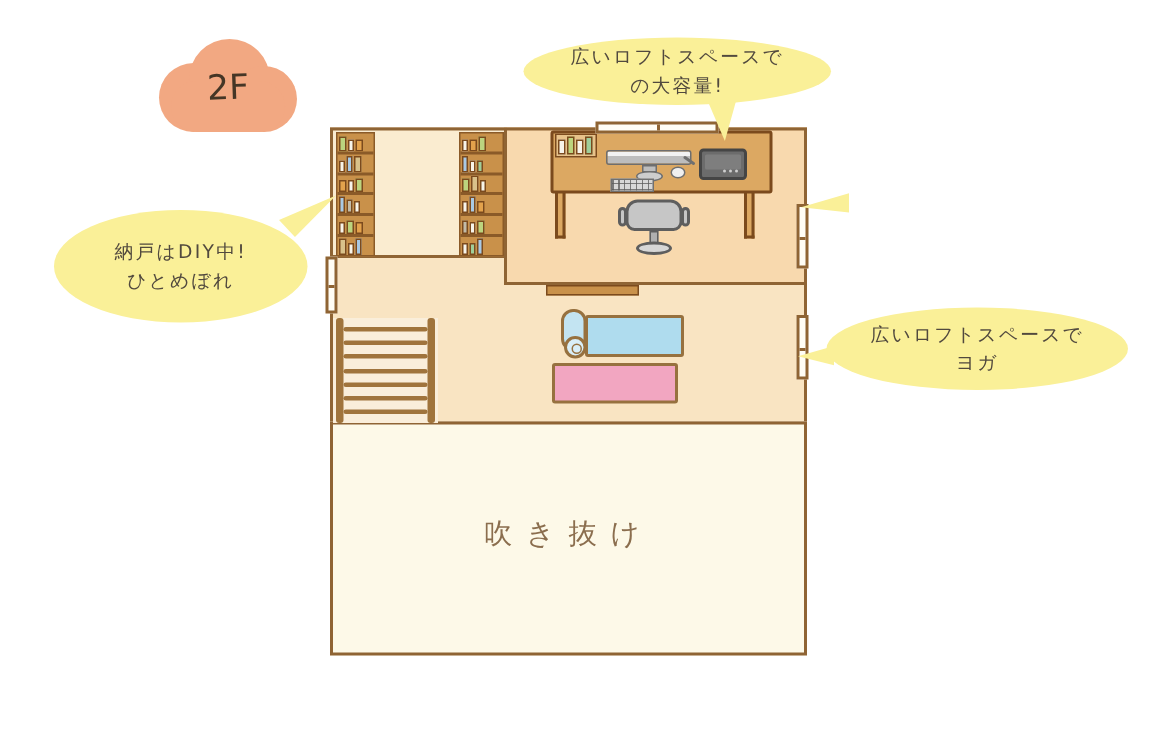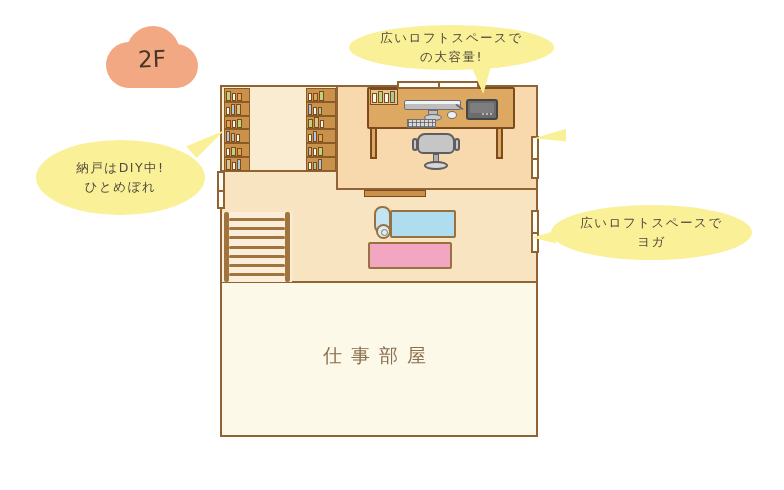--- a/index.html
+++ b/index.html
@@ -127,21 +127,21 @@
   .tail-right2{left:532px;top:229px;width:24px;height:17px;
                clip-path:polygon(100% 10%,100% 85%,0 50%);}
 </style>
 </head>
 <body>
 
 <div class="canvas">
 
   <div class="room base-loft"></div>
   <div class="room atrium">
-    <div class="atrium-label">仕事部屋</div>
+    <div class="atrium-label">吹き抜け</div>
   </div>
   <div class="room closet"></div>
   <div class="room workroom"></div>
 
   <div class="shelf shelf-left">
       <div class="shelf-row">
         <div class="book" style="background: rgb(188, 212, 126); height: 9.5px; width: 5px;"></div>
         <div class="book" style="background: rgb(247, 244, 234); height: 8px; width: 4px;"></div>
         <div class="book" style="background: rgb(227, 162, 76); height: 8px; width: 5px;"></div>
       </div>

